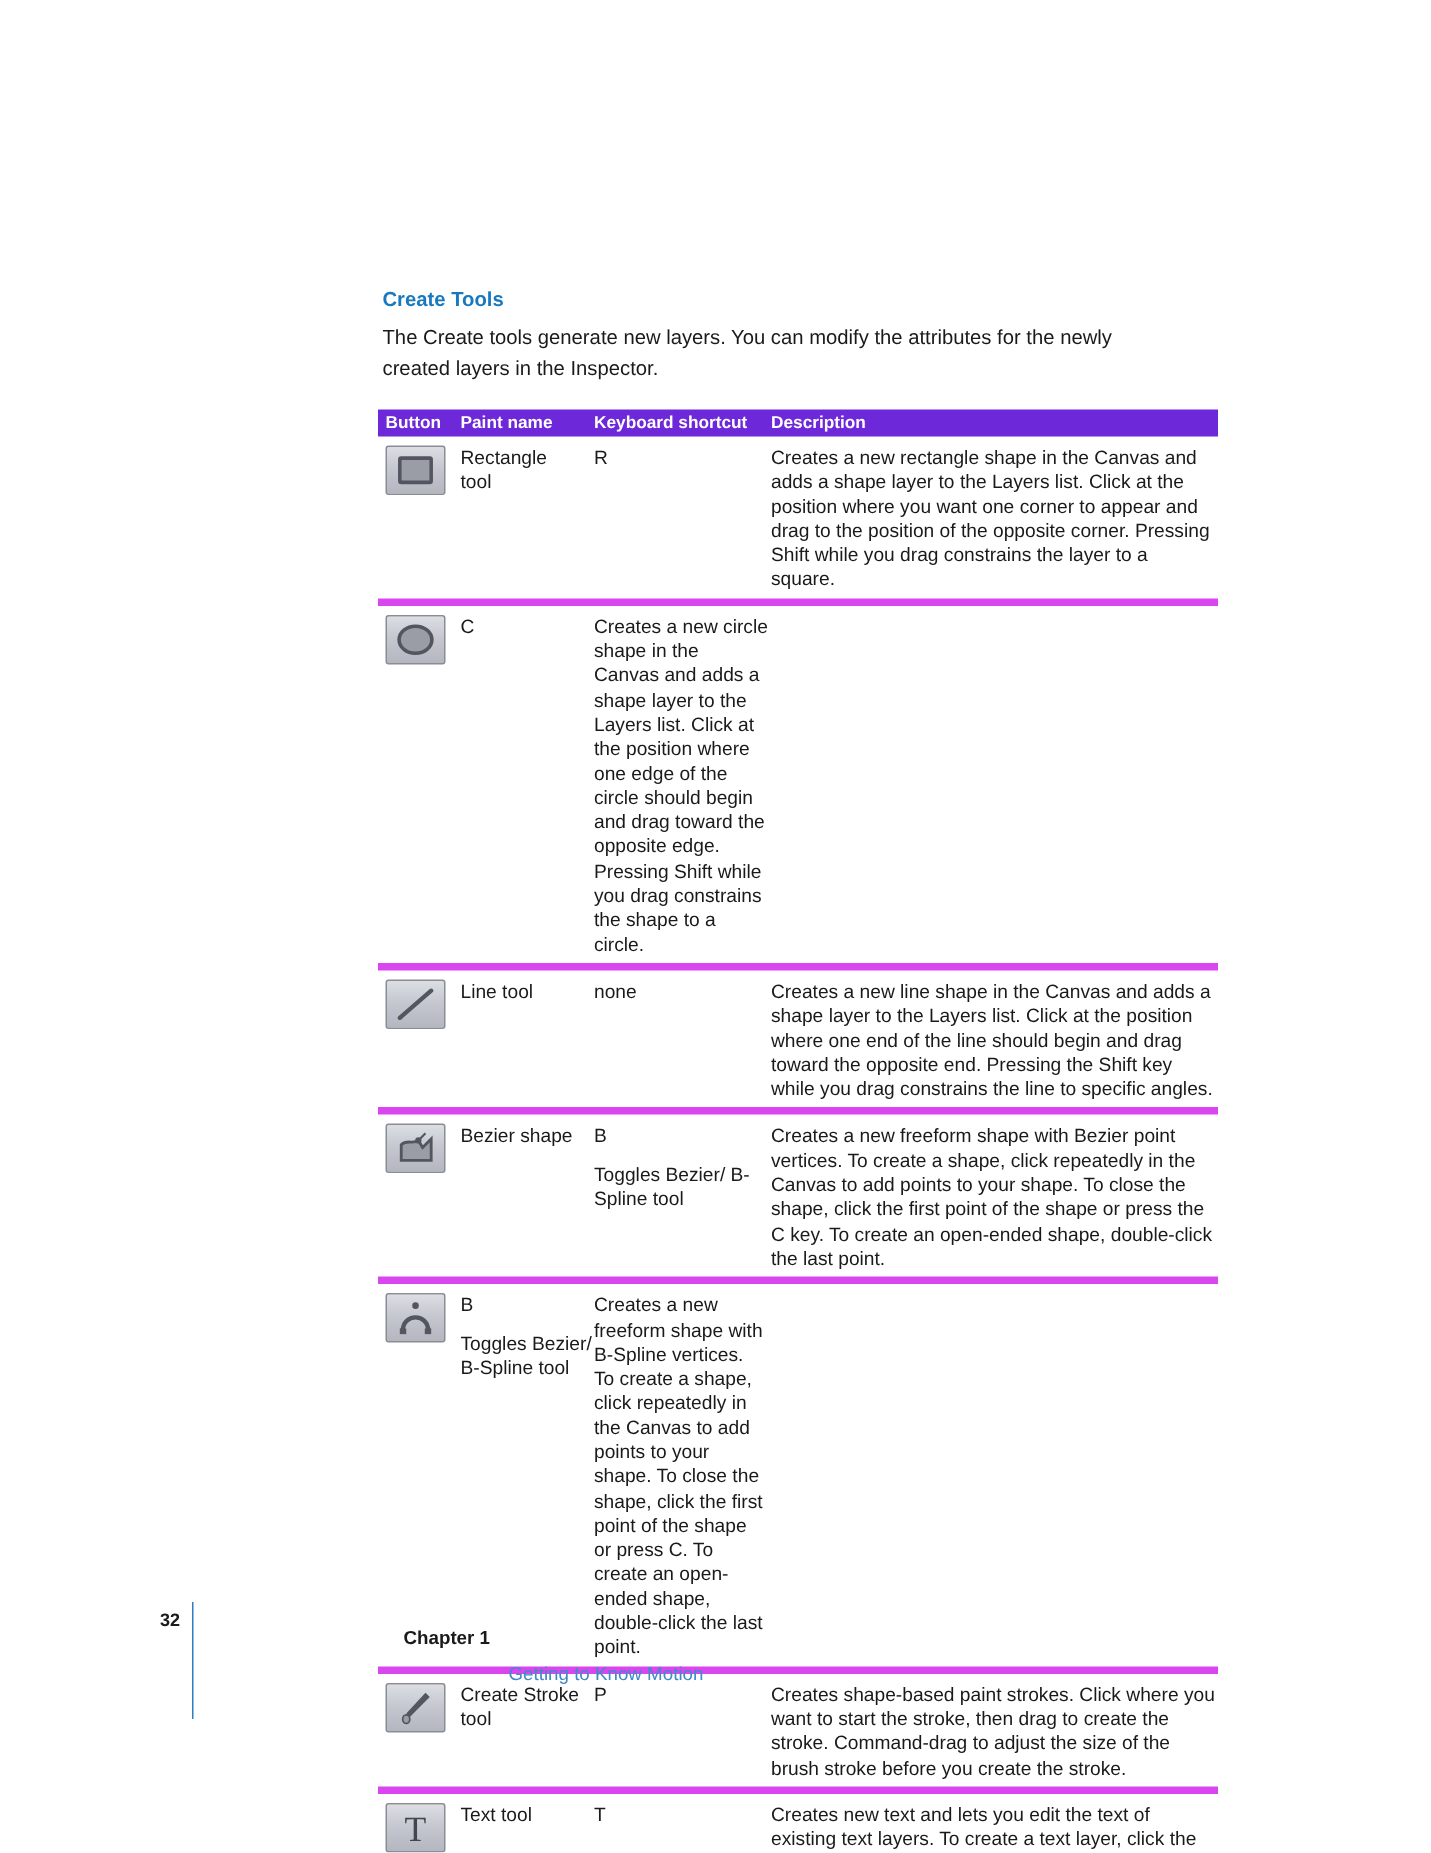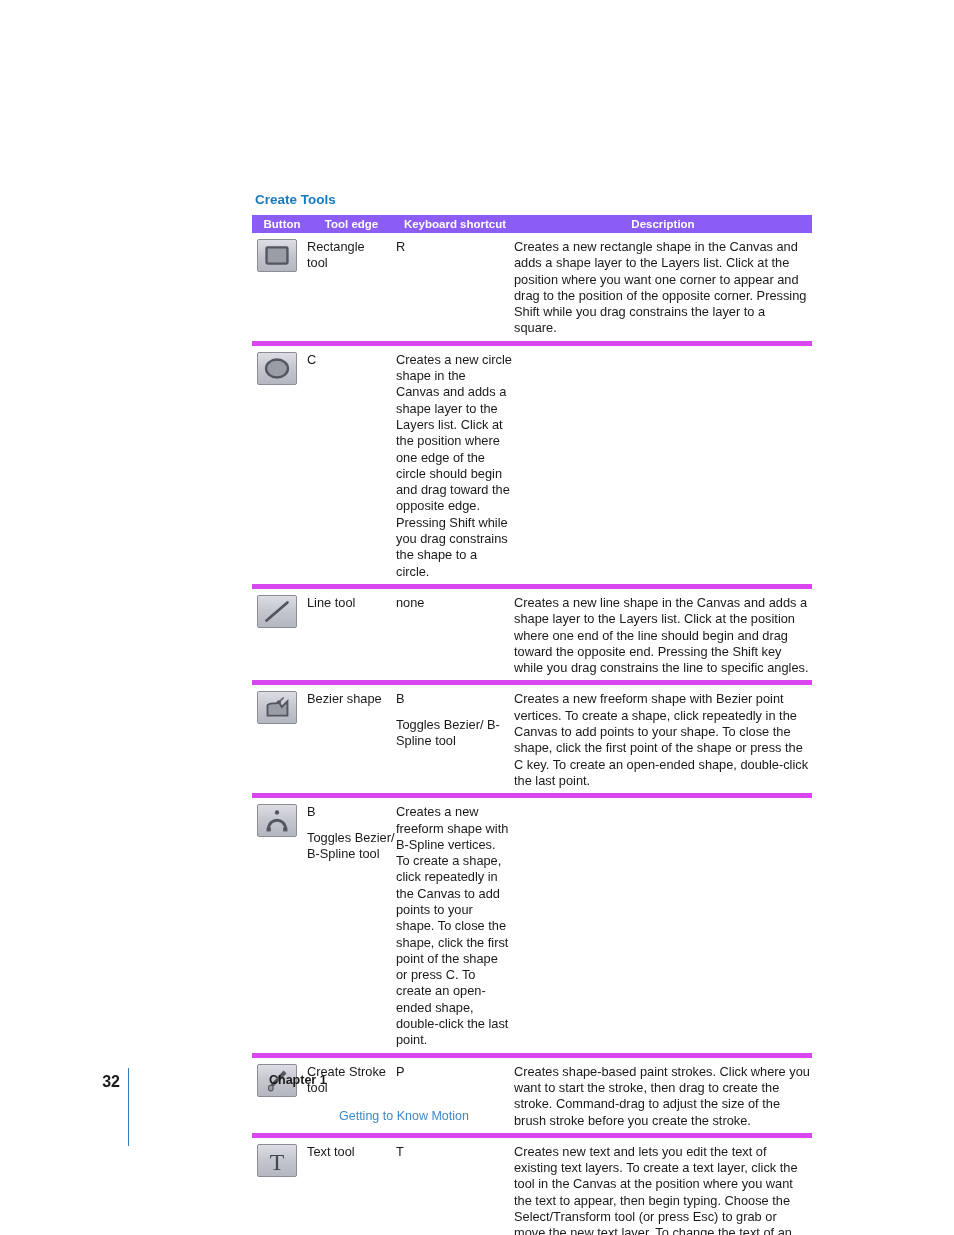--- a/index.html
+++ b/index.html
@@ -12,64 +12,65 @@
   .heading{
     color:#1879be;font-weight:bold;font-size:13.5px;
     padding-left:3px;margin:0 0 8px 0;
   }
   .intro{
     font-size:13.5px;line-height:20.5px;padding-left:3px;
     margin:0 0 17px 0;width:530px;
   }
   .tools-table{width:560px;}
   .table-header{
-    background:#8b5cf6;color:#ffffff;font-weight:bold;font-size:11.5px;
+    background:#6d28d9;color:#ffffff;font-weight:bold;font-size:11.5px;
     display:grid;grid-template-columns:50px 89px 118px 1fr;
-    padding:3px 0 3px 5px;align-items:center;text-align:center;
+    padding:3px 0 3px 5px;align-items:center;
   }
   .table-row{
     display:grid;grid-template-columns:50px 89px 118px 1fr;
     padding:6px 0 4px 5px;
     border-bottom:5px solid #d946ef;
     font-size:12.8px;line-height:16.3px;
   }
   .cell-tool{padding-right:8px;}
   .cell-desc{padding-right:2px;}
   .shortcut-note{margin-top:9px;}
   .tool-btn{
     width:40px;height:33px;border:1px solid #8a8c96;border-radius:2px;
     background:linear-gradient(180deg,#dcdee4 0%,#c6c8d0 45%,#b4b6c0 100%);
     display:flex;align-items:center;justify-content:center;
     box-sizing:border-box;
   }
   .footer{position:absolute;left:0;top:1068px;width:954px;height:90px;}
   .footer .page-num{
     position:absolute;left:96px;top:5px;width:24px;text-align:right;
-    font-weight:bold;font-size:16px;
+    font-weight:bold;font-size:12px;
   }
   .footer .vrule{
     position:absolute;left:128px;top:0;width:1px;height:78px;background:#2e7ec4;
   }
   .footer .chapter{
-    position:absolute;left:269px;top:5px;font-weight:bold;font-size:12.5px;
+    position:absolute;left:269px;top:17px;font-weight:bold;font-size:12.5px;
   }
   .footer .chapter-title{
     position:absolute;left:339px;top:5px;color:#3e89c8;font-size:12.5px;margin-top:36px;
   }
 </style>
 </head>
 <body>
 
 <div class="content">
   <h2 class="heading">Create Tools</h2>
+  <p class="intro">The Create tools generate new layers. You can modify the attributes for the newly created layers in the Inspector.</p>
 
   <div class="tools-table">
     <div class="table-header">
       <div>Button</div>
-      <div>Tool edge</div>
+      <div>Paint name</div>
       <div>Keyboard shortcut</div>
       <div>Description</div>
     </div>
 
     <div class="table-row">
       <div>
         <span class="tool-btn">
           <svg width="40" height="33" viewBox="0 0 40 33">
             <rect x="9" y="8" width="22" height="17" rx="1" fill="#9a9ca6" stroke="#53555f" stroke-width="2.5"></rect>
           </svg>

